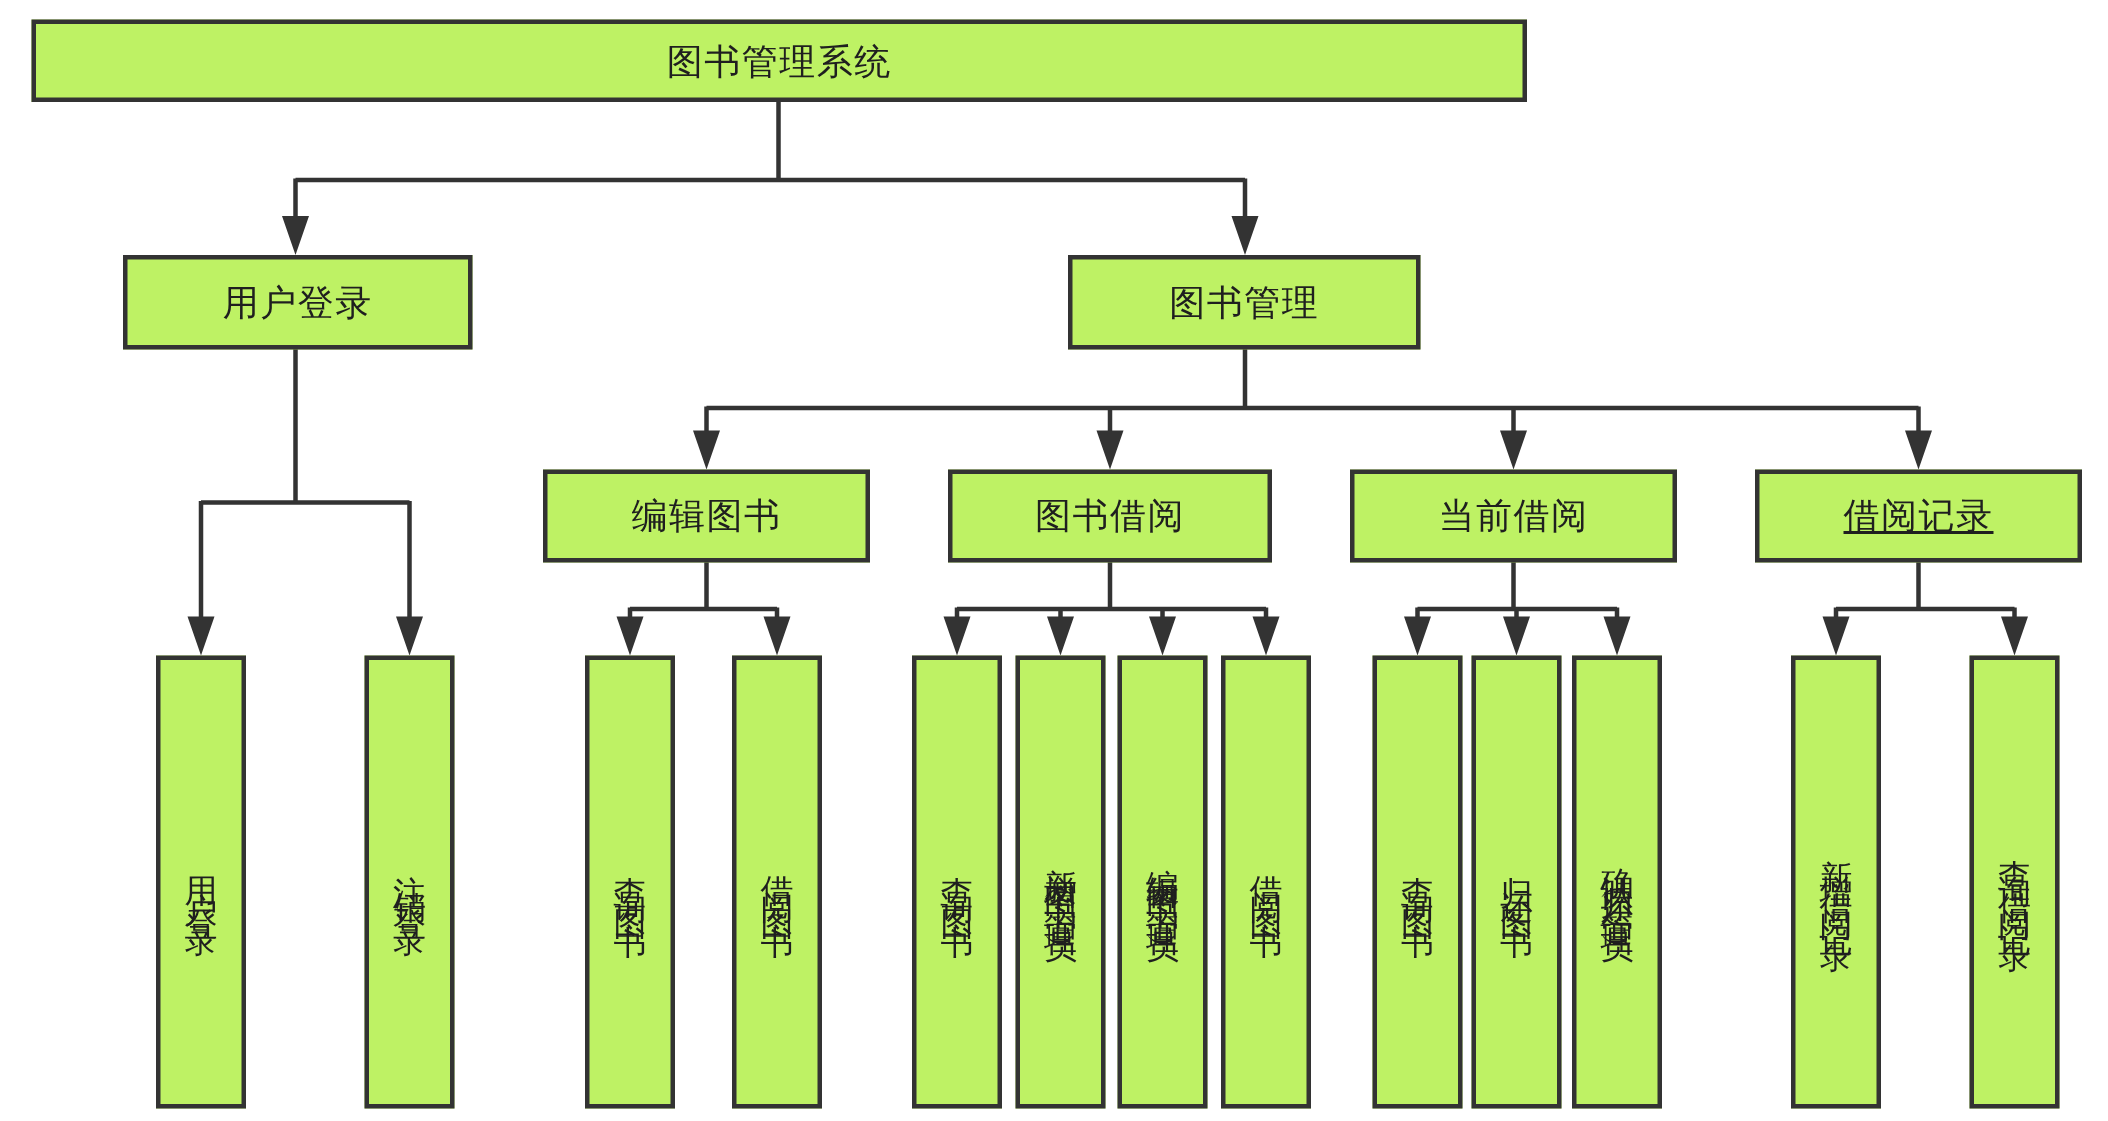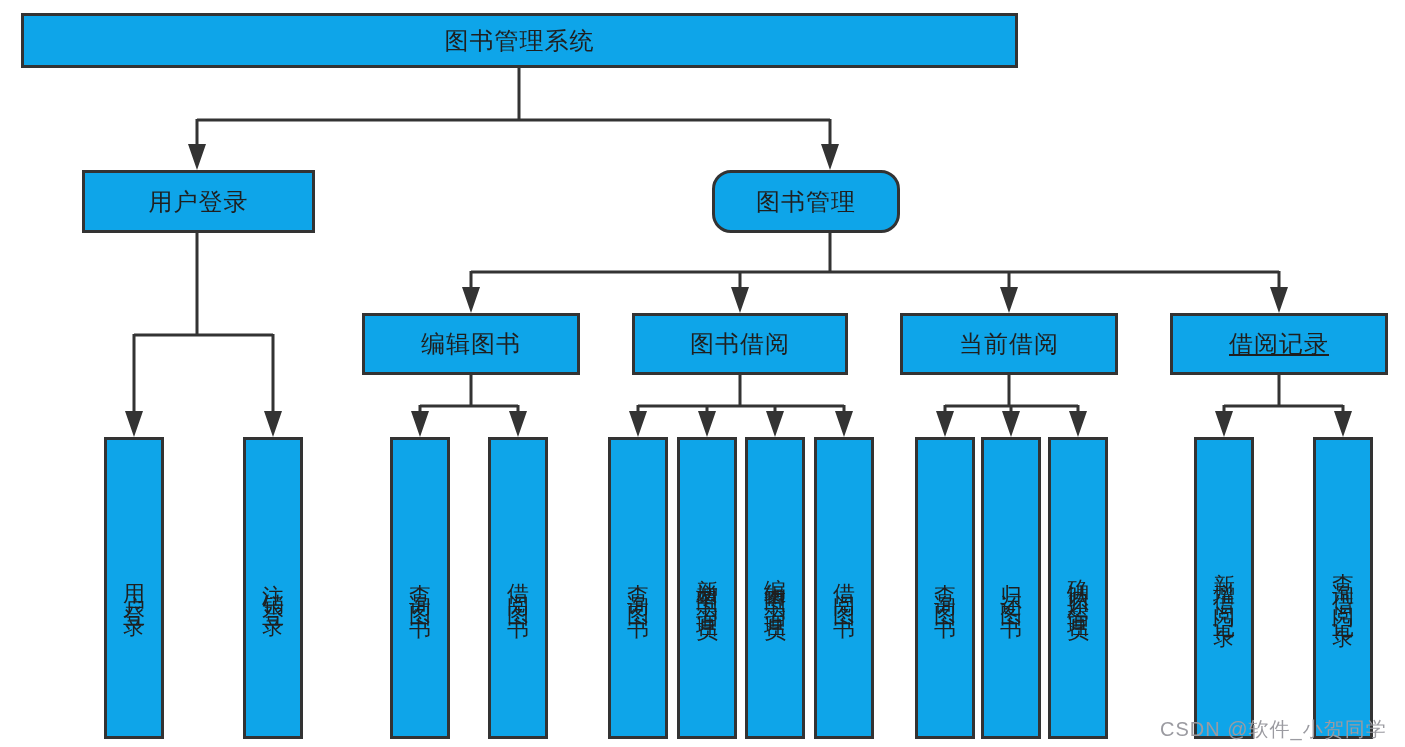--- a/index.html
+++ b/index.html
@@ -7,21 +7,21 @@
     --text:#1f1f1f;
     --watermark:#9b9ba1;
     --background:#ffffff;
   }
   *{margin:0;padding:0;box-sizing:border-box;}
   html,body{background:var(--background);}
   body{font-family:"Liberation Sans","DejaVu Sans",sans-serif;color:var(--text);}
   .canvas{position:relative;width:1405px;height:747px;background:var(--background);overflow:hidden;}
   .connector-layer{position:absolute;left:0;top:0;color:var(--line);}
   .node{
-    position:absolute;background:#0ea5e9;border:3px solid var(--line);
+    position:absolute;background:#bef264;border:3px solid var(--line);
     display:flex;align-items:center;justify-content:center;
     color:var(--text);
   }
   .hnode{font-size:24px;letter-spacing:1px;}
   .vnode{width:60px;top:437px;height:302px;font-size:22px;}
   .vnode .vtext{
     writing-mode:vertical-rl;text-orientation:mixed;
     letter-spacing:11px;line-height:1;
   }
   .vnode.long .vtext{letter-spacing:6px;}
@@ -55,21 +55,21 @@
       M1215 411 h18 L1224 437 z M1334 411 h18 L1343 437 z"></path>
   </svg>
 
   <div class="node hnode" style="left:21px;top:13px;width:997px;height:55px;">
     <span>图书管理系统</span>
   </div>
 
   <div class="node hnode" style="left:82px;top:170px;width:233px;height:63px;">
     <span>用户登录</span>
   </div>
-  <div class="node hnode" style="left:712px;top:170px;width:188px;height:63px;border-radius:19px;">
+  <div class="node hnode" style="left:712px;top:170px;width:235px;height:63px;">
     <span>图书管理</span>
   </div>
 
   <div class="node hnode" style="left:362px;top:313px;width:218px;height:62px;">
     <span>编辑图书</span>
   </div>
   <div class="node hnode" style="left:900px;top:313px;width:218px;height:62px;">
     <span>当前借阅</span>
   </div>
   <div class="node hnode" style="left:632px;top:313px;width:216px;height:62px;">
@@ -116,15 +116,14 @@
     <span class="vtext">确认归还（管理员）</span>
   </div>
 
   <div class="node vnode" style="left:1194px;">
     <span class="vtext">新增借阅记录</span>
   </div>
   <div class="node vnode" style="left:1313px;">
     <span class="vtext">查询借阅记录</span>
   </div>
 
-  <div class="watermark">CSDN @软件_小贺同学</div>
 
 </div>
 
 </body></html>

